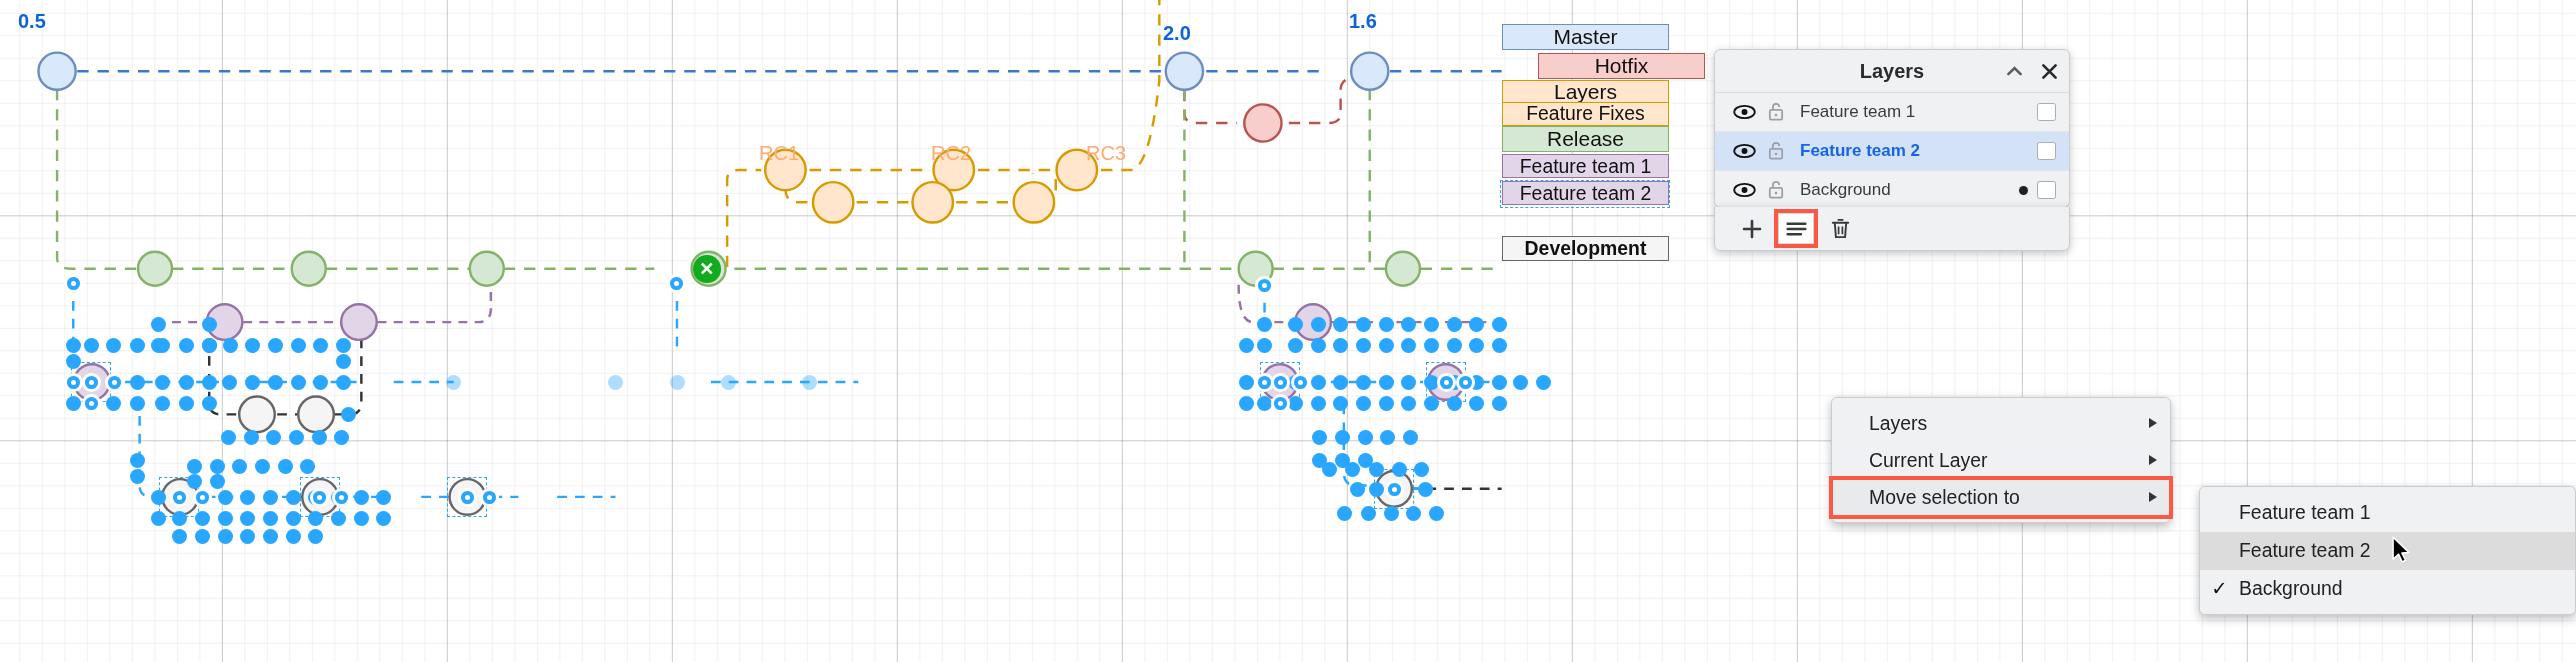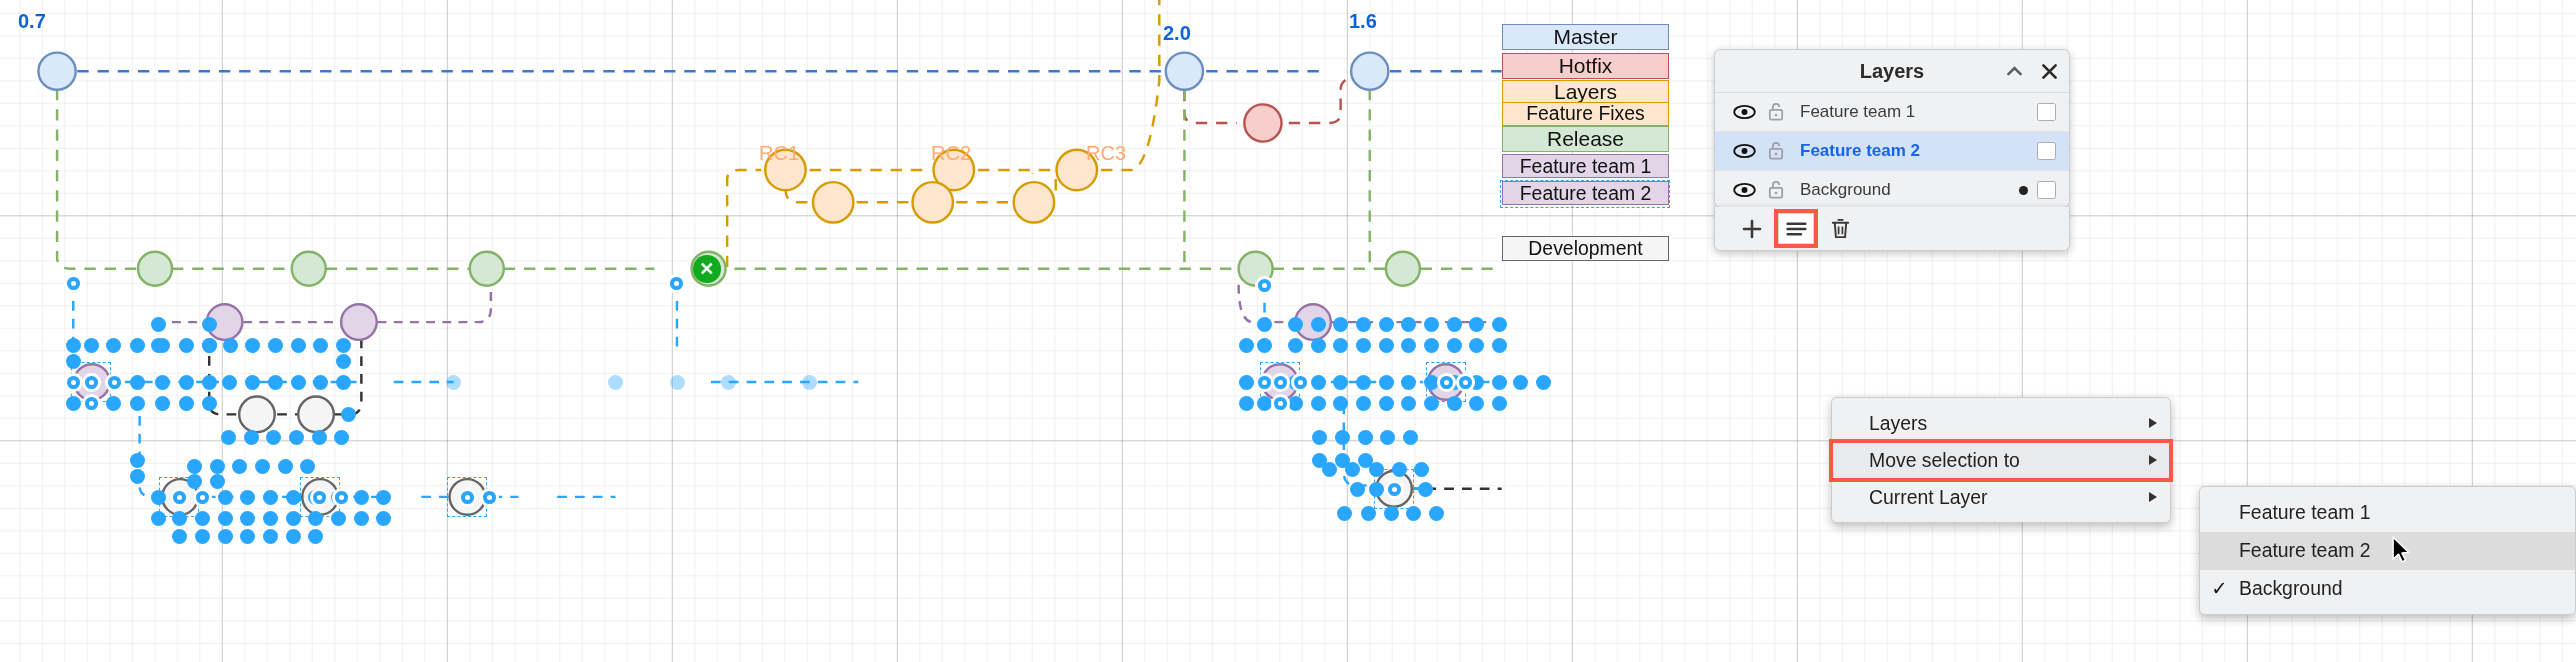--- a/index.html
+++ b/index.html
@@ -33,21 +33,21 @@
     position:absolute;box-sizing:border-box;
     display:flex;align-items:center;justify-content:center;
     font-size:21px;color:#111;white-space:nowrap;
     border-width:1.6px;border-style:solid;
   }
   .bl-master{background:#dae8fc;border-color:#6c8ebf;}
   .bl-hotfix{background:#f8cecc;border-color:#b85450;}
   .bl-release{background:#ffe6cc;border-color:#d79b00;}
   .bl-nightly{background:#d5e8d4;border-color:#82b366;}
   .bl-feature{background:#e1d5e7;border-color:#9673a6;}
-  .bl-dev{background:#f5f5f5;border-color:#666666;}
+  .bl-dev{background:#f5f5f5;border-color:#666666;font-weight:bold;}
   .sel-dash{
     position:absolute;box-sizing:border-box;
     border:1.6px dashed #29a6ff;pointer-events:none;
   }
 
   
   .tag{position:absolute;font-size:20px;font-weight:bold;white-space:nowrap;}
   .tag-ver{color:#0d63d8;}
   .tag-rc{color:#ffab73;font-weight:normal;font-size:20px;}
 
@@ -277,34 +277,34 @@
     <g fill="#f5f5f5" stroke="#666666" stroke-width="3">
       <circle cx="317" cy="512" r="22"></circle>
       <circle cx="390" cy="512" r="22"></circle>
       <circle cx="222" cy="614" r="22"></circle>
       <circle cx="395" cy="614" r="22"></circle>
       <circle cx="577" cy="614" r="22"></circle>
       <circle cx="1722" cy="604" r="22"></circle>
     </g>
   </svg>
 
-  <div class="tag tag-ver" style="left:18px;top:9.7px">0.7</div>
+  <div class="tag tag-ver" style="left:18px;top:9.7px">0.5</div>
   <div class="tag tag-ver" style="left:1163px;top:22px">2.0</div>
   <div class="tag tag-ver" style="left:1349px;top:9.7px">1.6</div>
 
   <div class="tag tag-rc" style="left:759px;top:142px">RC1</div>
   <div class="tag tag-rc" style="left:931px;top:142px">RC2</div>
   <div class="tag tag-rc" style="left:1086px;top:142px">RC3</div>
 
   <div class="green-x" style="left:693px;top:255px">✕</div>
 
   <div class="branch-label bl-master" style="left:1502px;top:24px;width:167px;height:26px">
     <span>Master</span>
   </div>
-  <div class="branch-label bl-hotfix" style="left:1502px;top:53px;width:167px;height:26px">
+  <div class="branch-label bl-hotfix" style="left:1538px;top:53px;width:167px;height:26px">
     <span>Hotfix</span>
   </div>
   <div class="branch-label bl-release" style="left:1502px;top:80px;width:167px;height:23.5px">
     <span>Layers</span>
   </div>
   <div class="branch-label bl-release" style="left:1502px;top:102px;width:167px;height:23.5px;font-size:19.4px">
     <span>Feature Fixes</span>
   </div>
   <div class="branch-label bl-nightly" style="left:1502px;top:126px;width:167px;height:26px">
     <span>Release</span>
@@ -601,28 +601,28 @@
       <path d="M9 10 V18 M13 10 V18" stroke="#3a3a3a" stroke-width="1.8"></path>
     </svg>
   </div>
 </div>
 
 <div id="ctx-menu">
   <div class="menu-item">
     <span>Layers</span>
     <span class="arrow"></span>
   </div>
+  <div class="menu-item">
+    <span>Current Layer</span>
+    <span class="arrow"></span>
+  </div>
   <div class="menu-item highlight">
     <span>Move selection to</span>
     <span class="arrow"></span>
   </div>
-  <div class="menu-item">
-    <span>Current Layer</span>
-    <span class="arrow"></span>
-  </div>
 </div>
 
 <div id="submenu">
   <div class="sub-item">
     <span>Feature team 1</span>
   </div>
   <div class="sub-item hover">
     <span>Feature team 2</span>
   </div>
   <div class="sub-item">

